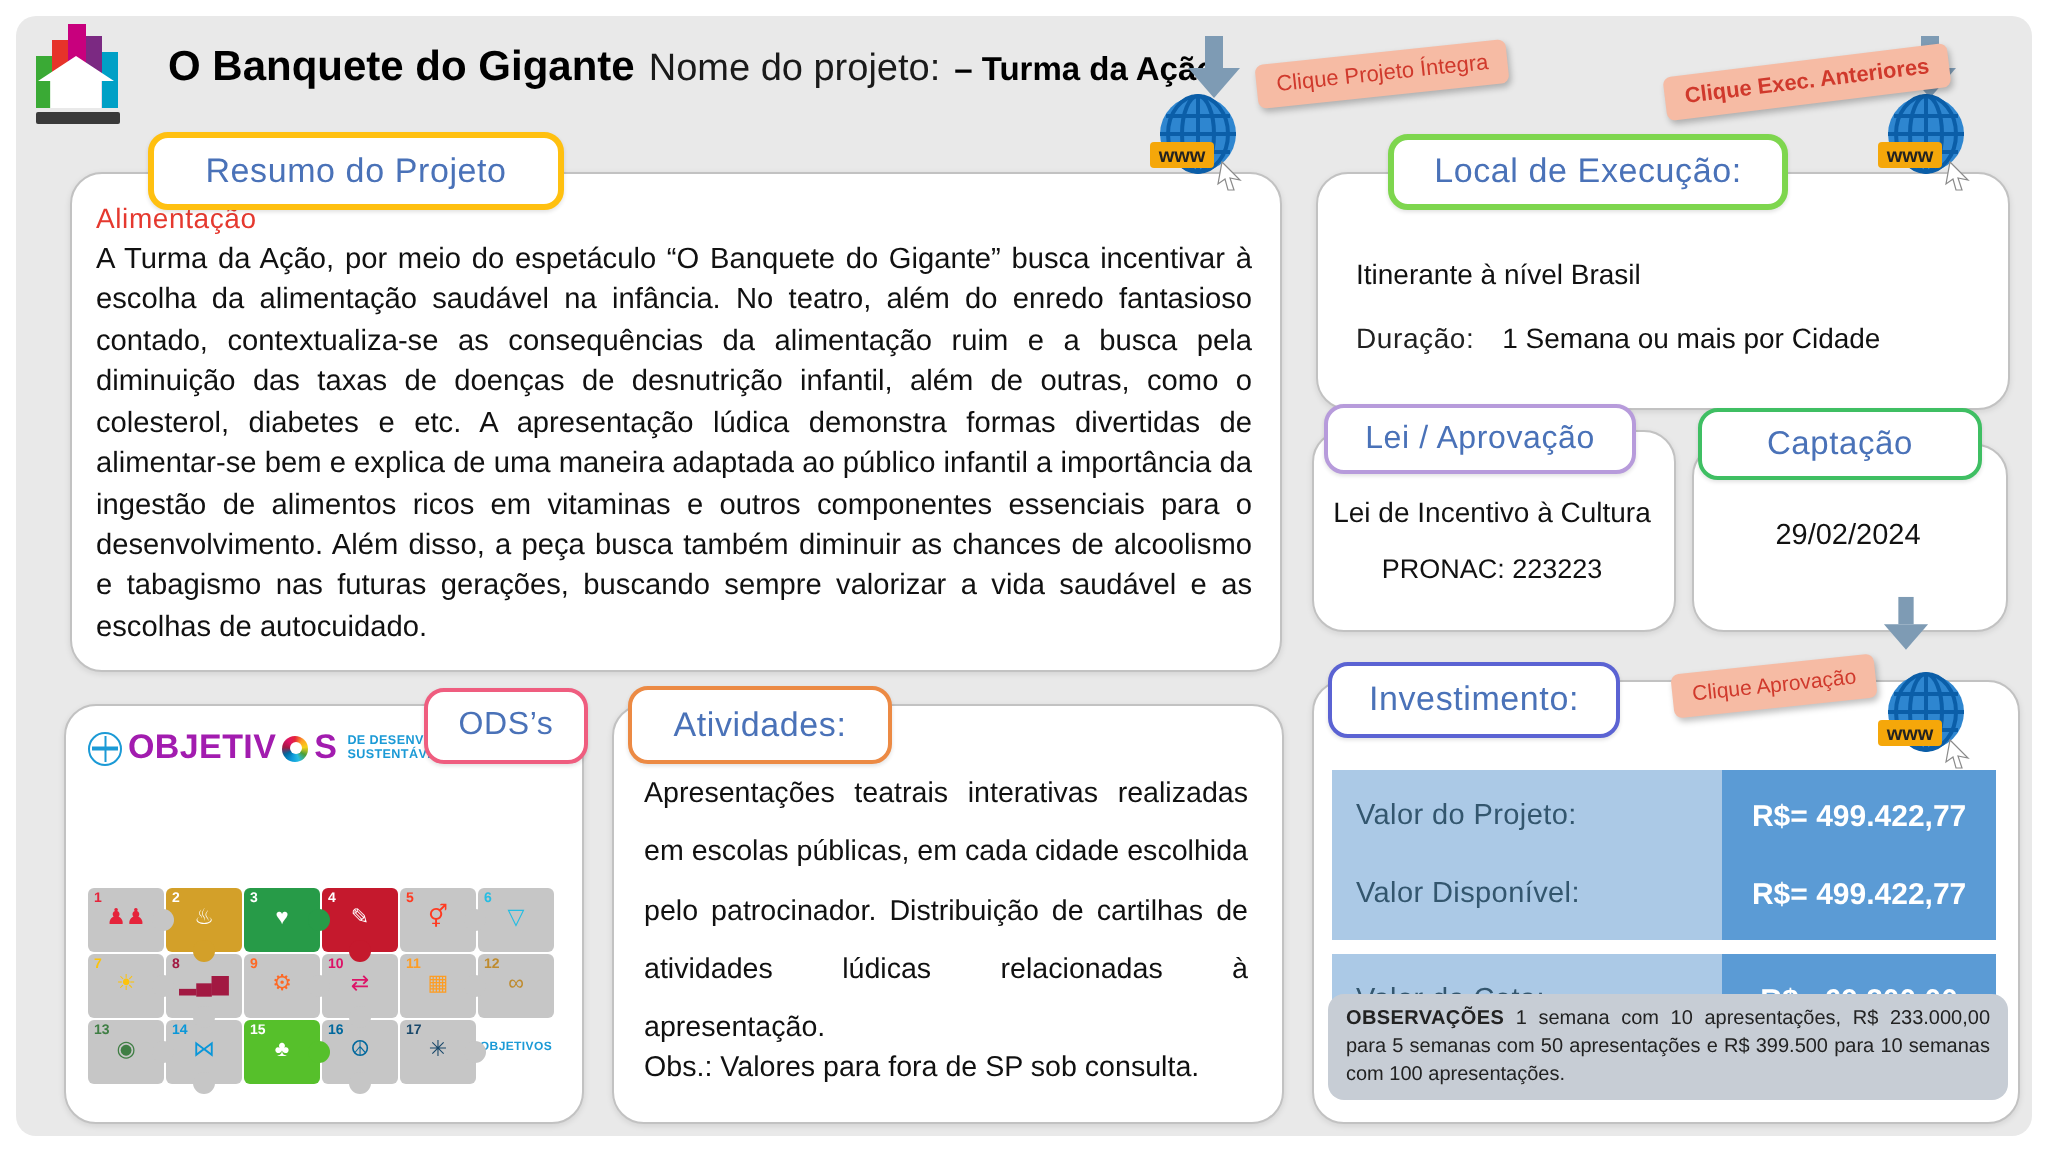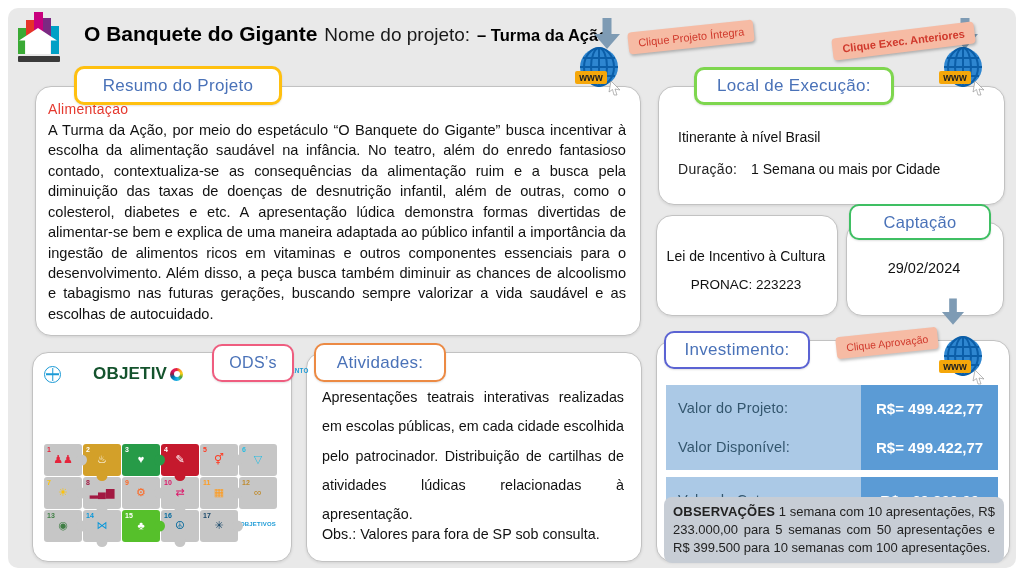--- a/index.html
+++ b/index.html
@@ -48,29 +48,29 @@
   
   .centertxt{position:absolute;text-align:center;color:#111;z-index:4;}
 
   
   .inv-row{position:absolute;left:666px;width:332px;height:46px;display:flex;z-index:4;}
   .inv-label{width:190px;background:#abc9e6;color:#33566e;font-size:14.5px;display:flex;align-items:center;
              padding-left:12px;letter-spacing:.2px;}
   .inv-value{width:142px;background:#5b9bd5;color:#ffffff;font-weight:bold;font-size:15px;display:flex;
              align-items:center;justify-content:center;}
   #inv-obs{position:absolute;left:664px;top:497px;width:322px;background:#c7cdd5;border-radius:8px;
-           padding:6px 9px;font-size:13px;line-height:1.38;color:#222;text-align:justify;z-index:4;}
+           padding:6px 9px;font-size:10px;line-height:1.38;color:#222;text-align:justify;z-index:4;}
   #inv-obs b{letter-spacing:.2px;}
 
   
   #ods-logo{position:absolute;left:44px;top:364px;display:flex;align-items:center;gap:3px;z-index:4;}
   #un-emblem{width:15px;height:15px;border-radius:50%;border:1.5px solid #1b9ad6;position:relative;}
   #un-emblem::before{content:"";position:absolute;left:50%;top:1px;bottom:1px;width:1.5px;background:#1b9ad6;transform:translateX(-50%);}
   #un-emblem::after{content:"";position:absolute;top:50%;left:1px;right:1px;height:1.5px;background:#1b9ad6;transform:translateY(-50%);}
-  .obj-txt{font-size:17px;font-weight:bold;color:#14532d;letter-spacing:.2px;margin-left:29px;}
+  .obj-txt{font-size:17px;font-weight:bold;color:#a21caf;letter-spacing:.2px;}
   #sdg-wheel{width:13px;height:13px;border-radius:50%;position:relative;
      background:conic-gradient(#e5243b,#ff9f24,#f7d117,#4c9f38,#26bde2,#0a97d9,#00689d,#a21942,#dd1367,#e5243b);}
   #sdg-wheel::after{content:"";position:absolute;left:3.5px;top:3.5px;width:6px;height:6px;border-radius:50%;background:#fff;}
   #ods-small{display:flex;flex-direction:column;justify-content:center;margin-left:2px;}
   #ods-small span{font-size:6.3px;font-weight:bold;color:#1b9ad6;line-height:1.15;letter-spacing:.2px;}
   #sdg-puzzle{position:absolute;left:44px;top:444px;display:grid;grid-template-columns:repeat(6,38px);
               grid-auto-rows:32px;gap:1px;z-index:4;}
   .piece{position:relative;border-radius:3px;}
   .pn{display:block;font-size:7px;font-weight:bold;padding:2px 0 0 3px;line-height:1;}
   .pi{display:block;text-align:center;font-size:11px;line-height:1.2;}
@@ -145,20 +145,21 @@
 
   <div class="card" style="left:658px;top:86px;width:345px;height:117px;"></div>
   <div class="pill" style="left:666px;top:67px;width:194px;height:32px;border:3px solid #7ed64e;font-size:17px;margin-left:28px;">Local de Execução:</div>
   <div id="local-line1">Itinerante à nível Brasil</div>
   <div id="local-duracao">
     <span class="dl">Duração:</span>
     <span>1 Semana ou mais por Cidade</span>
   </div>
 
   <div class="card" style="left:656px;top:215px;width:180px;height:99px;"></div>
+  <div class="pill" style="left:662px;top:202px;width:152px;height:31px;border:2.5px solid #b79bdb;font-size:16px;">Lei / Aprovação</div>
   <div class="centertxt" style="left:656px;top:248px;width:180px;font-size:14px;">Lei de Incentivo à Cultura</div>
   <div class="centertxt" style="left:656px;top:277px;width:180px;font-size:13.5px;">PRONAC: 223223</div>
 
   <div class="card" style="left:846px;top:222px;width:156px;height:92px;"></div>
   <div class="pill" style="left:849px;top:204px;width:138px;height:32px;border:2.5px solid #3fbf63;font-size:16.5px;">Captação</div>
   <div class="centertxt" style="left:846px;top:260px;width:156px;font-size:14.5px;">29/02/2024</div>
   <div class="darr" style="left:940px;top:296px;transform:scale(.85);"></div>
 
   <div class="card" style="left:656px;top:340px;width:352px;height:220px;"></div>
   <div class="pill" style="left:664px;top:331px;width:142px;height:34px;border:2.5px solid #5b63d3;">Investimento:</div>

